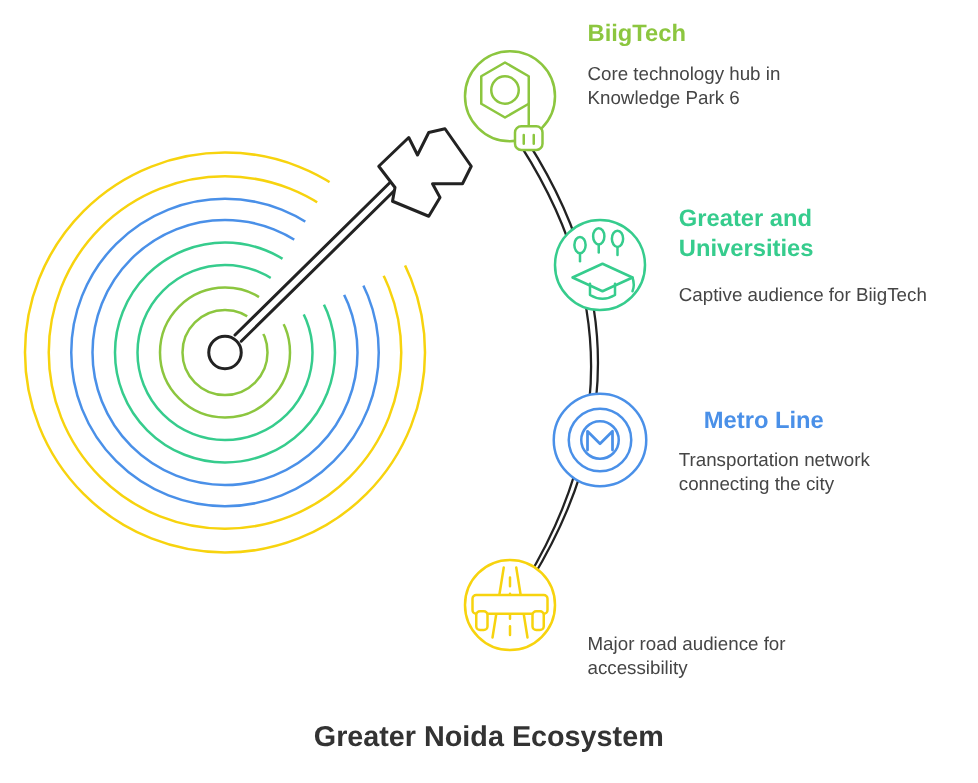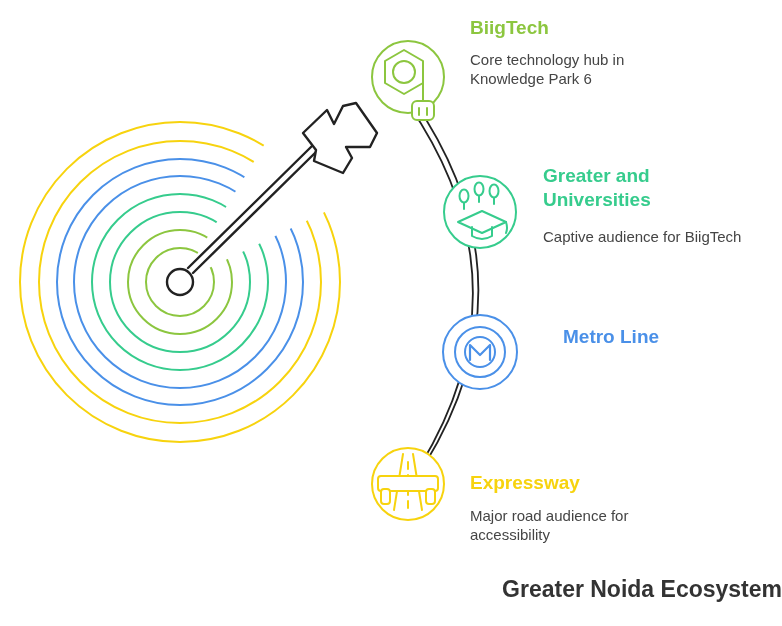--- a/index.html
+++ b/index.html
@@ -2,21 +2,21 @@
 <html><head>
 <meta charset="utf-8">
 <style>
   html,body{margin:0;padding:0;background:#fff;}
   .stage{position:relative;width:782px;height:626px;background:#fff;overflow:hidden;
          font-family:"Liberation Sans",sans-serif;}
   .stage svg{position:absolute;left:0;top:0;}
   .txt{position:absolute;}
   .item-title{font-size:19px;font-weight:700;line-height:24px;}
   .item-desc{font-size:15px;line-height:19px;color:#454545;}
-  .main-title{font-size:23px;font-weight:700;color:#333;text-align:right;}
+  .main-title{font-size:23px;font-weight:700;color:#333;text-align:center;}
 </style>
 </head>
 <body>
 
 <div class="stage">
 
   <svg width="782" height="626" viewBox="0 0 782 626">
 
     <g fill="none" stroke-width="2">
       <circle cx="180" cy="282" r="160" stroke="#F7D30E"></circle>
@@ -84,18 +84,18 @@
     </g>
   </svg>
 
   <div class="txt item-title" style="left: 470px; top: 16px; width: 220px; color: rgb(140, 198, 63);">BiigTech</div>
   <div class="txt item-desc" style="left:470px;top:50px;width:176px">Core technology hub in Knowledge Park 6</div>
 
   <div class="txt item-title" style="left: 543px; top: 164px; width: 140px; color: rgb(54, 204, 141);">Greater and Universities</div>
   <div class="txt item-desc" style="left:543px;top:227px;width:250px">Captive audience for BiigTech</div>
 
   <div class="txt item-title" style="left: 543px; top: 325px; width: 200px; color: rgb(74, 144, 232); margin-left: 20px;">Metro Line</div>
+  <div class="txt item-desc" style="left:543px;top:359px;width:185px">Transportation network connecting the city</div>
 
-  <div class="txt item-title" style="left: 470px; top: 471px; width: 220px; color: rgb(247, 211, 14);">Expressway</div>
   <div class="txt item-desc" style="left:470px;top:506px;width:180px">Major road audience for accessibility</div>
 
   <div class="txt main-title" style="left:0;top:576px;width:782px">Greater Noida Ecosystem</div>
 </div>
 
 </body></html>

